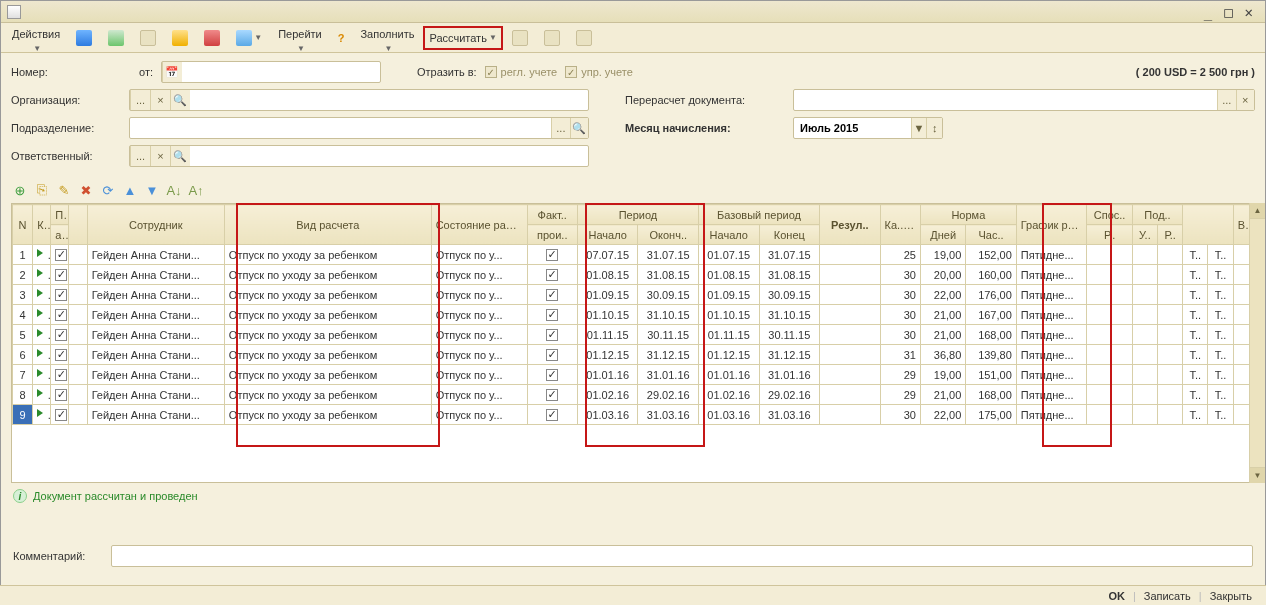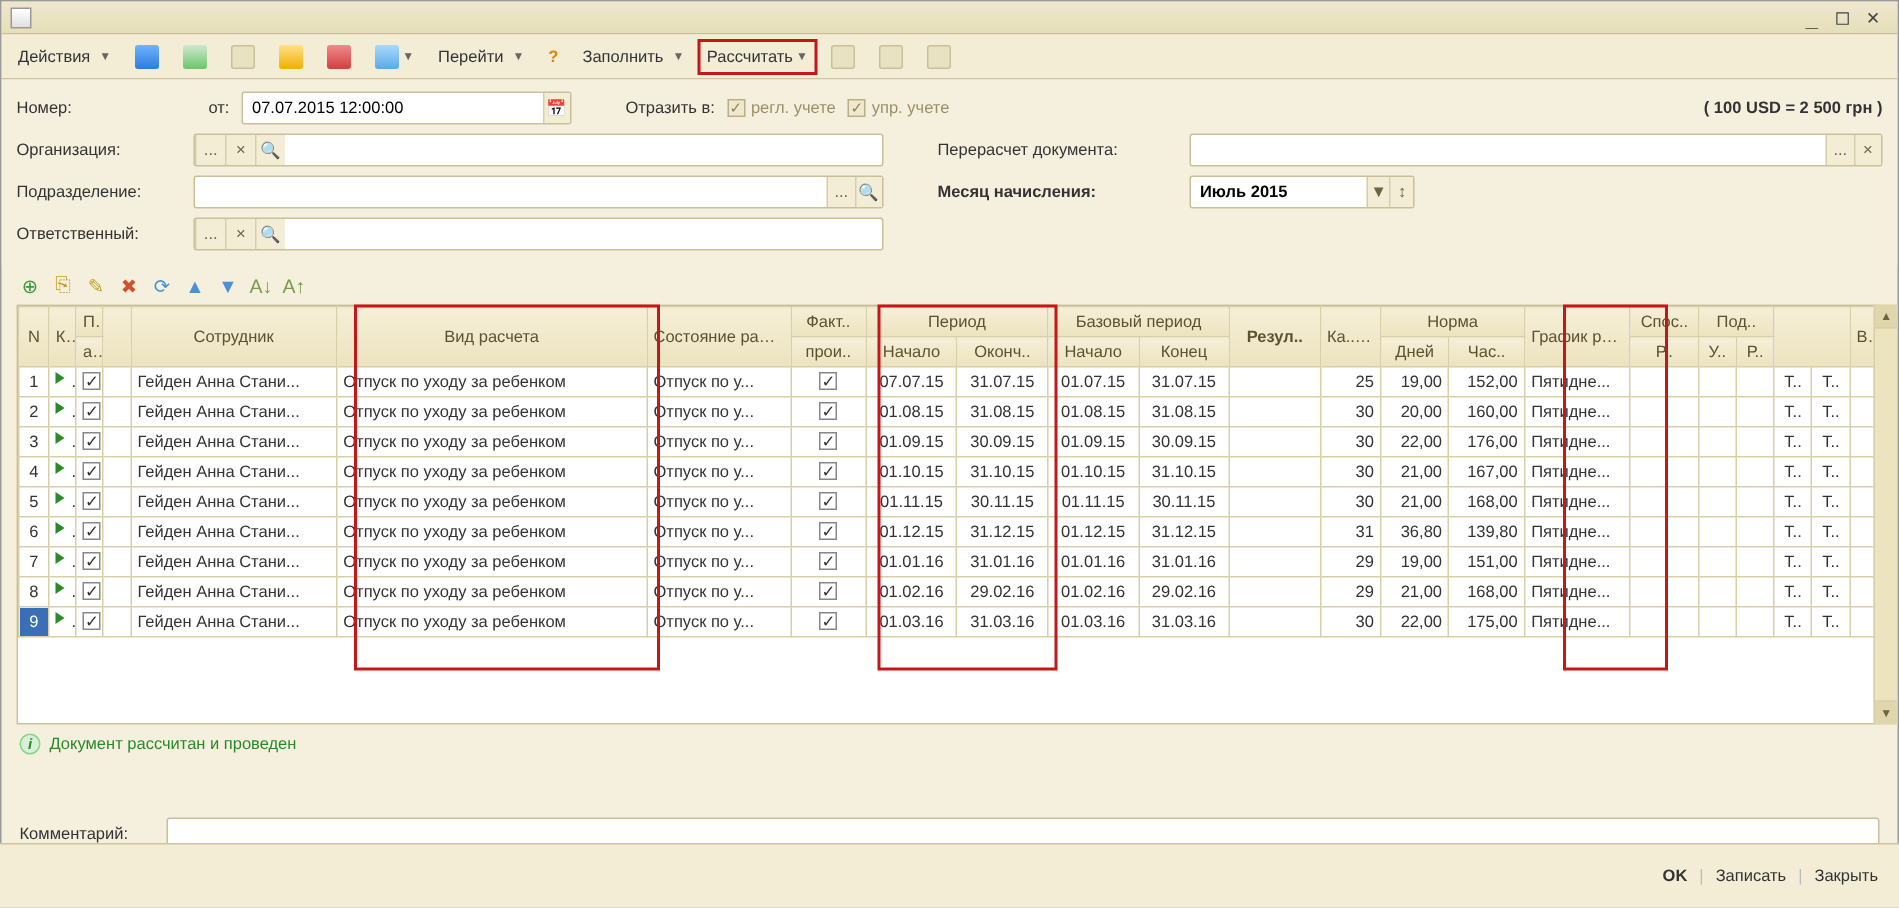--- a/index.html
+++ b/index.html
@@ -50,21 +50,21 @@
   .tbtn, .ttext {
     display: inline-flex;
     align-items: center;
     height: 22px;
     padding: 0 6px;
     border: 1px solid transparent;
     border-radius: 2px;
     color: #333;
     cursor: pointer;
   }
-  .ttext { gap: 4px; }
+  .ttext { gap: 4px; flex-direction: column; }
   .dd { font-size: 8px; margin-left: 2px; color:#666; }
   .tico {
     width: 16px; height: 16px;
     display: inline-block;
     border-radius: 2px;
   }
   .highlight-box {
     border: 2px solid #c51717;
     padding: 0 4px;
     height: 24px;
@@ -169,21 +169,21 @@
   .status-row { padding:6px 12px; color:#2a8a2a; display:flex;align-items:center;gap:6px;}
   .status-row .info-ico {
     width:14px;height:14px;border-radius:50%;background:#d7f0d7;color:#2a8a2a;
     display:inline-flex;align-items:center;justify-content:center;font-style:italic;font-weight:bold;
     border:1px solid #8bd08b;font-size:10px;
   }
   .comment-row { padding:6px 12px; display:flex;align-items:center;gap:26px;}
   .comment-row .field { flex:1; }
   .footer {
     position:absolute; bottom:0; left:0; right:0;
-    height:43px; border-top:1px solid #cfc49b;
+    height:20px; border-top:1px solid #cfc49b;
     background:#f3edd6;
     display:flex;align-items:center;justify-content:flex-end;gap:4px;
     padding:0 10px;
   }
   .footer .fdiv{color:#bbb;}
   .footer .flink{color:#333;cursor:pointer;padding:0 4px;}
   .footer .flink.ok{font-weight:bold;}
   
   .red-overlay {
     position:absolute;pointer-events:none;border:2px solid #c51717;
@@ -255,35 +255,34 @@
   <span class="tbtn">
       <span class="tico" style="background:#e9e2c2;border:1px solid #c9bf99"></span>
     </span>
 </div>
 
 <div class="form-area">
   <div class="form-row">
     <span class="label" style="width:110px">Номер:</span>
     <span class="label" style="margin-left:10px">от:</span>
     <div class="field" style="width:220px">
-        <input value="07.07.2015 12:00:00" style="">
         <span class="fbtn">📅</span>
       </div>
     <span style="width:20px"></span>
     <span class="label">Отразить в:</span>
     <span class="chk">
         <span class="chkbox">✓</span>
         <span>регл. учете</span>
       </span>
     <span class="chk">
         <span class="chkbox">✓</span>
         <span>упр. учете</span>
       </span>
     <span style="flex:1"></span>
-    <span class="right-info">( 100 USD = 2 500 грн )</span>
+    <span class="right-info">( 200 USD = 2 500 грн )</span>
   </div>
 
   <div class="form-row">
     <span class="label" style="width:110px">Организация:</span>
     <div class="field" style="width:460px">
         <span class="fbtn">...</span>
         <span class="fbtn">×</span>
         <span class="fbtn">🔍</span>
       </div>
     <span style="width:20px"></span>

